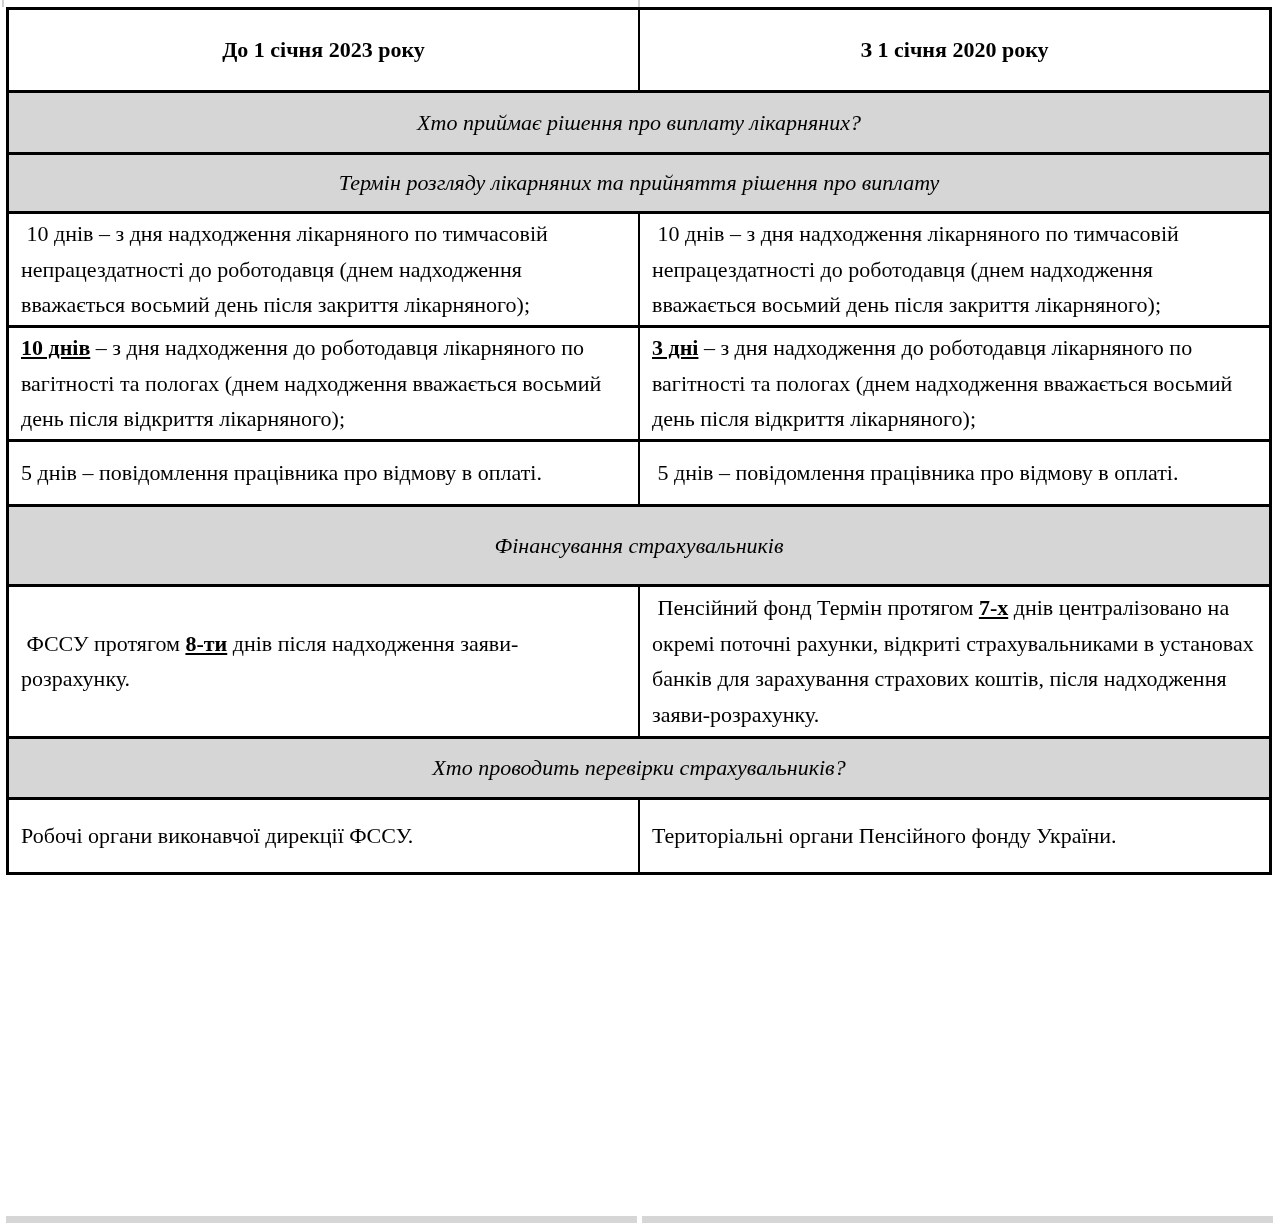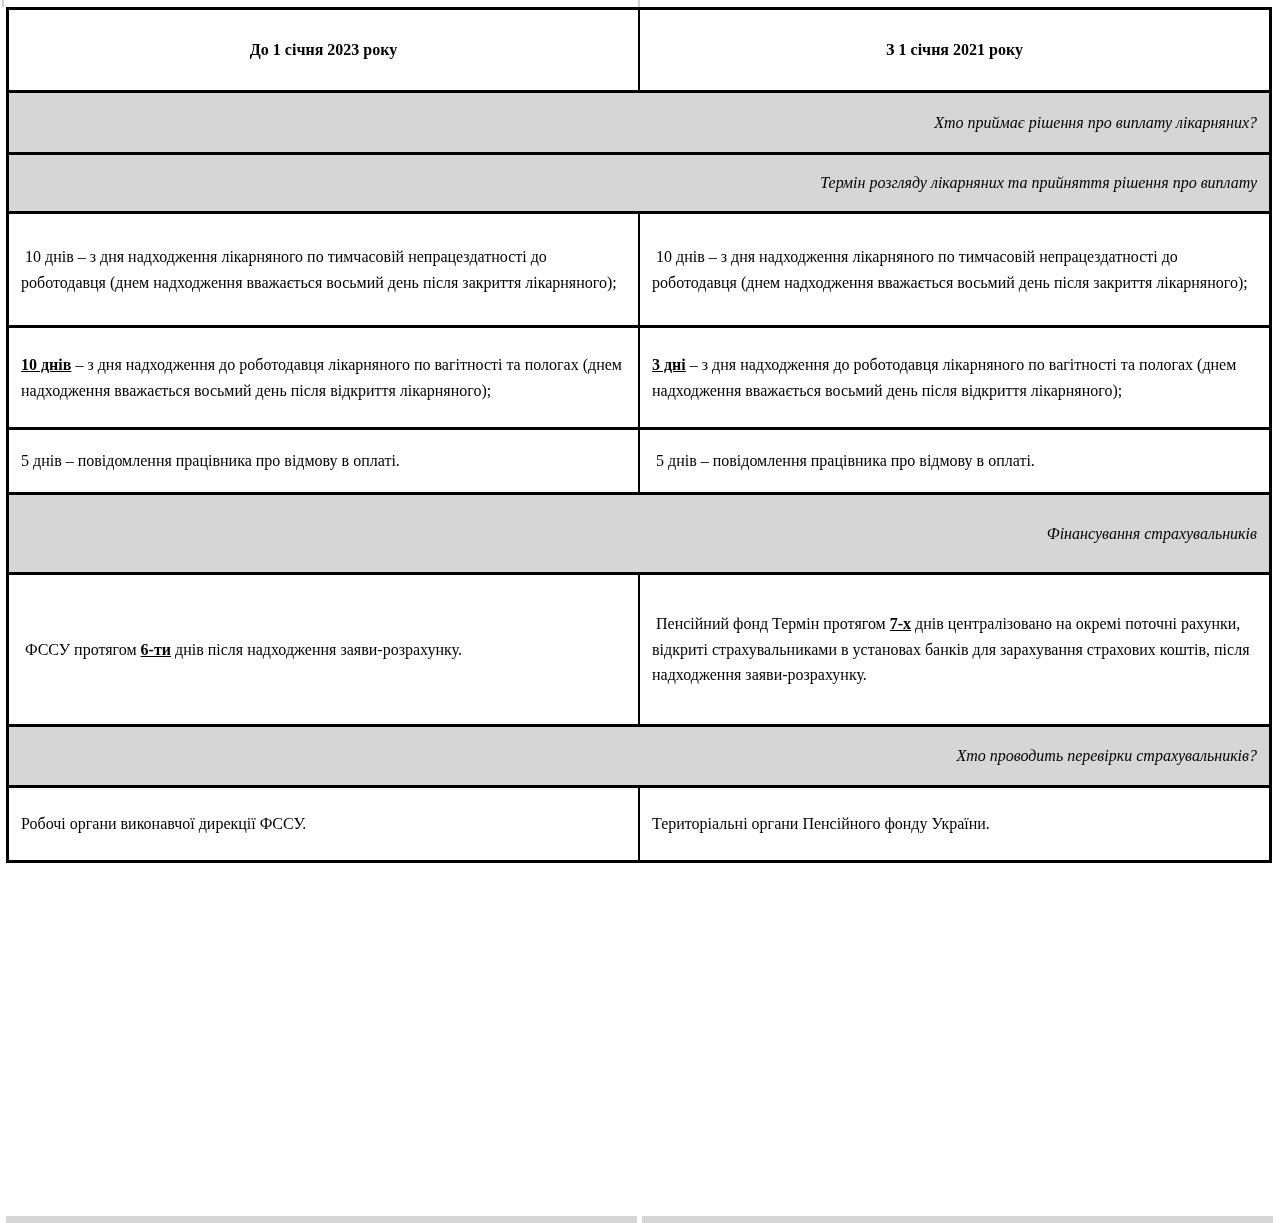--- a/index.html
+++ b/index.html
@@ -23,33 +23,33 @@
     border-collapse: collapse;
     table-layout: fixed;
     border: 3px solid #000000;
   }
   td {
     border: 2px solid #000000;
     border-top-width: 3px;
     border-bottom-width: 3px;
     vertical-align: middle;
     padding: 2px 12px;
-    font-size: 16px;
+    font-size: 22px;
     line-height: 1.62;
     white-space: pre-wrap;
     overflow: hidden;
   }
   td.col-head {
     font-weight: bold;
     text-align: center;
   }
   td.section-cell {
     background: #d6d6d6;
     font-style: italic;
-    text-align: right;
+    text-align: center;
   }
   .b { font-weight: bold; }
   .u { text-decoration: underline; margin-top: 32px; }
   
   .edge-sliver {
     position: absolute;
     background: #d0d0d0;
   }
   .bottom-strip {
     position: absolute;
@@ -73,21 +73,21 @@
   <div class="edge-sliver" style="left:638px; top:0; width:2px; height:7px;"></div>
 
   <table class="cmp">
     <colgroup>
       <col style="width:50%">
       <col style="width:50%">
     </colgroup>
     <tbody id="table-body">
         <tr style="height: 83px;">
           <td class="col-head"><span class="b ">До 1 січня 2023 року</span></td>
-          <td class="col-head"><span class="b ">З 1 січня 2021 року</span></td>
+          <td class="col-head"><span class="b ">З 1 січня 2020 року</span></td>
         </tr>
         <tr style="height: 62px;">
           <td colspan="2" class="section-cell"><span>Хто приймає рішення про виплату лікарняних?</span></td>
         </tr>
         <tr style="height: 59px;">
           <td colspan="2" class="section-cell"><span>Термін розгляду лікарняних та прийняття рішення про виплату</span></td>
         </tr>
         <tr style="height: 114px;">
           <td class="body-cell"><span class=""> 10 днів – з дня надходження лікарняного по тимчасовій непрацездатності до роботодавця (днем надходження вважається восьмий день після закриття лікарняного);</span></td>
           <td class="body-cell"><span class=""> 10 днів – з дня надходження лікарняного по тимчасовій непрацездатності до роботодавця (днем надходження вважається восьмий день після закриття лікарняного);</span></td>
@@ -97,21 +97,21 @@
           <td class="body-cell"><span class="b u">3 дні</span><span class=""> – з дня надходження до роботодавця лікарняного по вагітності та пологах (днем надходження вважається восьмий день після відкриття лікарняного);</span></td>
         </tr>
         <tr style="height: 65px;">
           <td class="body-cell"><span class="">5 днів – повідомлення працівника про відмову в оплаті.</span></td>
           <td class="body-cell"><span class=""> 5 днів – повідомлення працівника про відмову в оплаті.</span></td>
         </tr>
         <tr style="height: 80px;">
           <td colspan="2" class="section-cell"><span>Фінансування страхувальників</span></td>
         </tr>
         <tr style="height: 152px;">
-          <td class="body-cell"><span class=""> ФССУ протягом </span><span class="b u">6-ти</span><span class=""> днів після надходження заяви-розрахунку.</span></td>
+          <td class="body-cell"><span class=""> ФССУ протягом </span><span class="b u">8-ти</span><span class=""> днів після надходження заяви-розрахунку.</span></td>
           <td class="body-cell"><span class=""> Пенсійний фонд Термін протягом </span><span class="b u">7-х</span><span class=""> днів централізовано на окремі поточні рахунки, відкриті страхувальниками в установах банків для зарахування страхових коштів, після надходження заяви-розрахунку.</span></td>
         </tr>
         <tr style="height: 61px;">
           <td colspan="2" class="section-cell"><span>Хто проводить перевірки страхувальників?</span></td>
         </tr>
         <tr style="height: 75px;">
           <td class="body-cell"><span class="">Робочі органи виконавчої дирекції ФССУ.</span></td>
           <td class="body-cell"><span class="">Територіальні органи Пенсійного фонду України.</span></td>
         </tr>
       </tbody>

